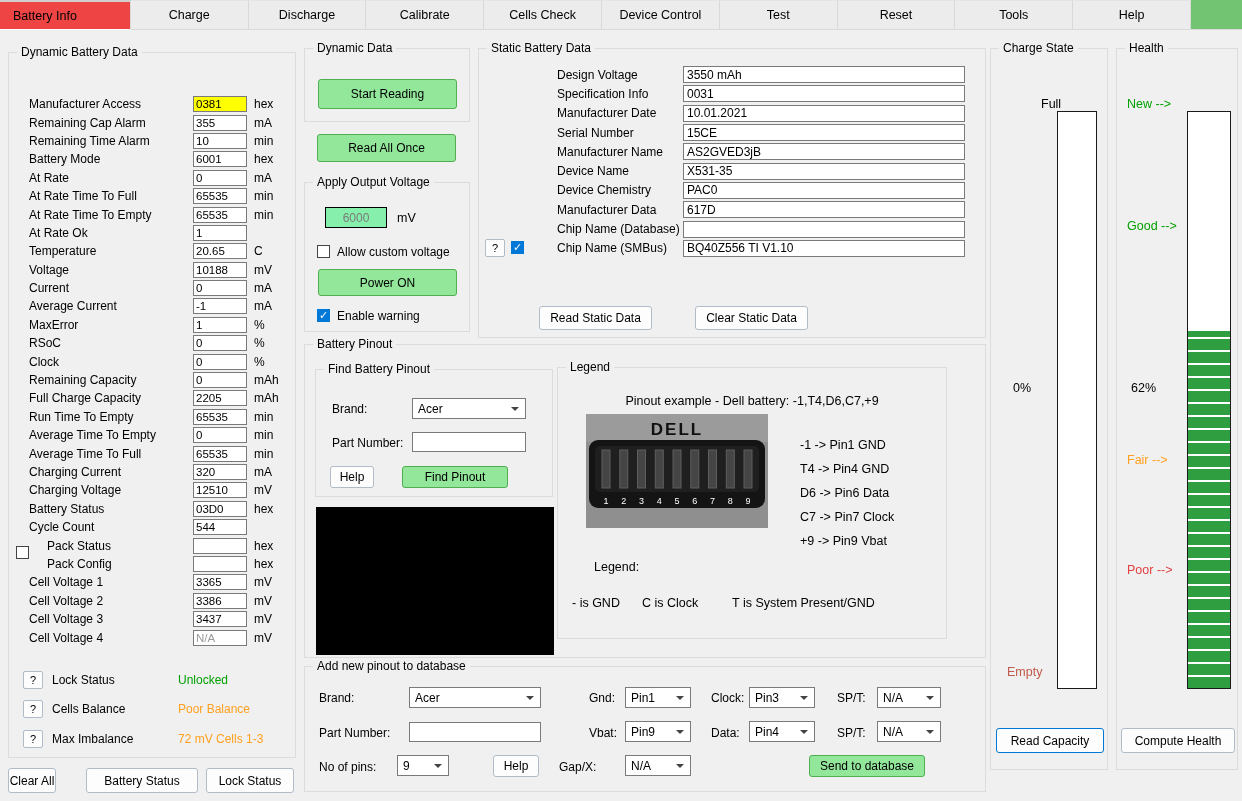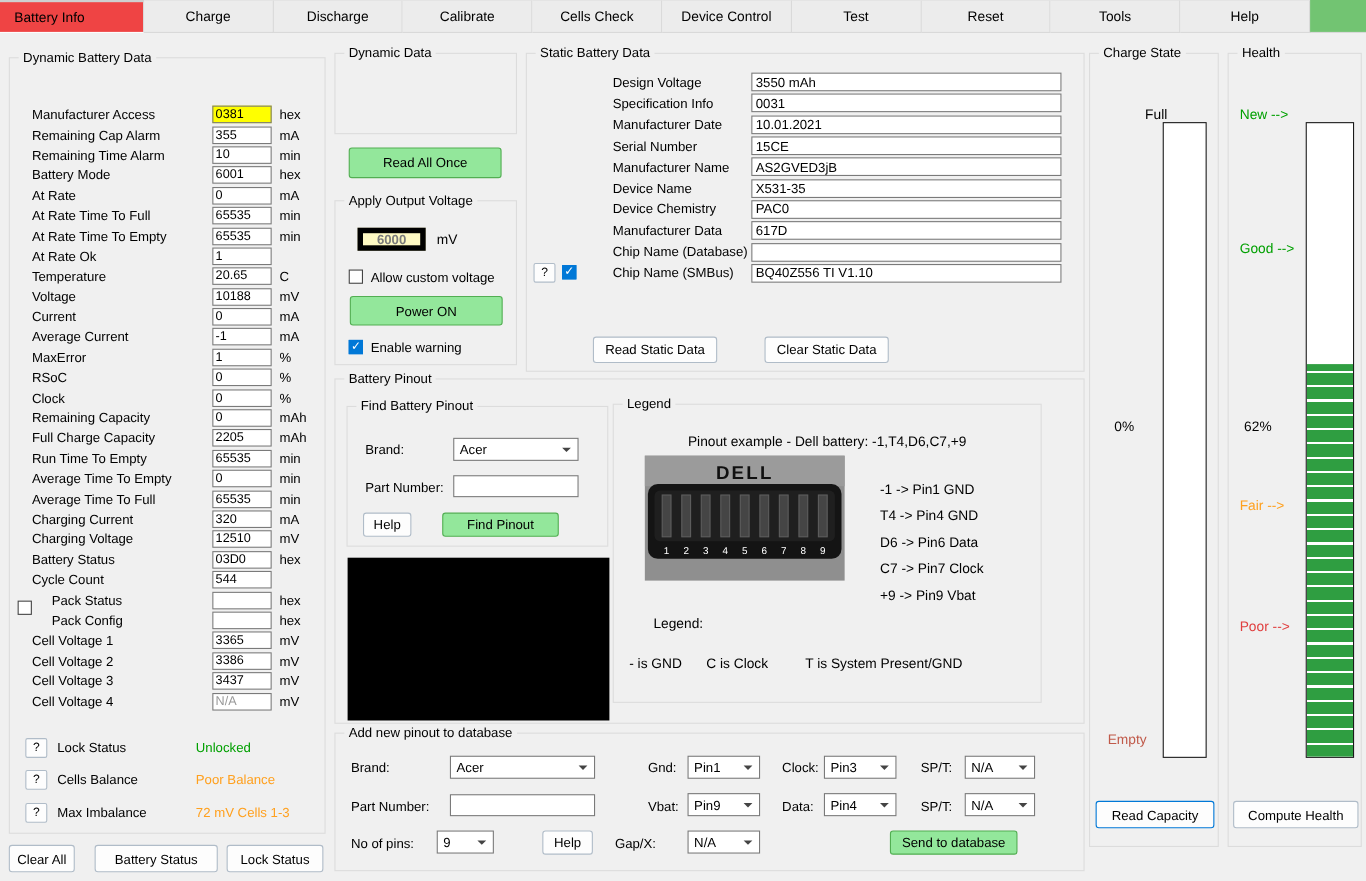--- a/index.html
+++ b/index.html
@@ -17,21 +17,21 @@
 
   
   .group { position:absolute; border:1px solid #dcdcdc; }
   .group-title { position:absolute; top:-8px; left:8px; background:#f0f0f0; padding:0 4px; font-size:12px; white-space:nowrap; z-index:2; }
 
   
   .btn { display:flex; align-items:center; justify-content:center; background:#fdfdfd; border:1px solid #b0bcc8;
          border-radius:3px; font-size:12px; font-family:inherit; color:#000; white-space:nowrap; }
   .btn-green { background:#93e79b; border:1px solid #52ae52; }
   .txt { border:1px solid #7a7a7a; background:#fff; font-family:inherit; font-size:12px; padding:0 3px; }
-  .txt:disabled, .txt.dis-box { background:#fef9c3; color:#7b7b7b; border:5px solid #000000;font-weight:bold; }
+  .txt:disabled, .txt.dis-box { background:#86efac; color:#7b7b7b; border:1px solid #000000; }
   .dd { position:relative; background:#fff; border:1px solid #7a7a7a; height:21px; display:flex; align-items:center;
         padding:0 18px 0 5px; font-size:12px; white-space:nowrap; }
   .dd::after { content:""; position:absolute; right:6px; top:8px; border-left:4px solid transparent; border-right:4px solid transparent; border-top:4px solid #444; }
   .cb { width:13px; height:13px; border:1px solid #444; background:#fff; display:inline-block; position:relative; }
   .cb.checked { background:#0078d7; border-color:#0078d7; }
   .cb.checked::after { content:"\2713"; position:absolute; left:1px; top:-1px; color:#fff; font-size:11px; line-height:13px; }
   .cblabel { position:absolute; font-size:12px; line-height:14px; white-space:nowrap; }
 
   
   #g-dyn { left:8px; top:52px; width:288px; height:706px; }
@@ -306,26 +306,27 @@
           <span class="slbl">Cells Balance</span>
           <span class="sval" style="color: rgb(255, 160, 30);">Poor Balance</span>
         </div>
         <div class="status-row">
           <button class="btn qbtn">?</button>
           <span class="slbl">Max Imbalance</span>
           <span class="sval" style="color: rgb(255, 160, 30);">72 mV Cells 1-3</span>
         </div>
       </div>
   </div>
-  <button class="btn fbtn" style="left:8px;width:60px">Clear All</button>
+  <button class="btn fbtn" style="left:8px;width:48px">Clear All</button>
   <button class="btn fbtn" style="left:86px;width:112px">Battery Status</button>
   <button class="btn fbtn" style="left:206px;width:88px">Lock Status</button>
 
   <div class="group" id="g-dyndata">
     <span class="group-title">Dynamic Data</span>
+    <button class="btn btn-green" id="start-reading">Start Reading</button>
   </div>
   <button class="btn btn-green" id="read-all-once">Read All Once</button>
 
   <div class="group" id="g-apply">
     <span class="group-title">Apply Output Voltage</span>
     <input class="txt dis-box" id="volt-box" disabled="" value="6000" style="">
     <span class="glabel" id="volt-unit">mV</span>
     <span class="cb" id="cb-custom"></span>
     <span class="cblabel" id="lbl-custom">Allow custom voltage</span>
     <button class="btn btn-green" id="power-on">Power ON</button>

